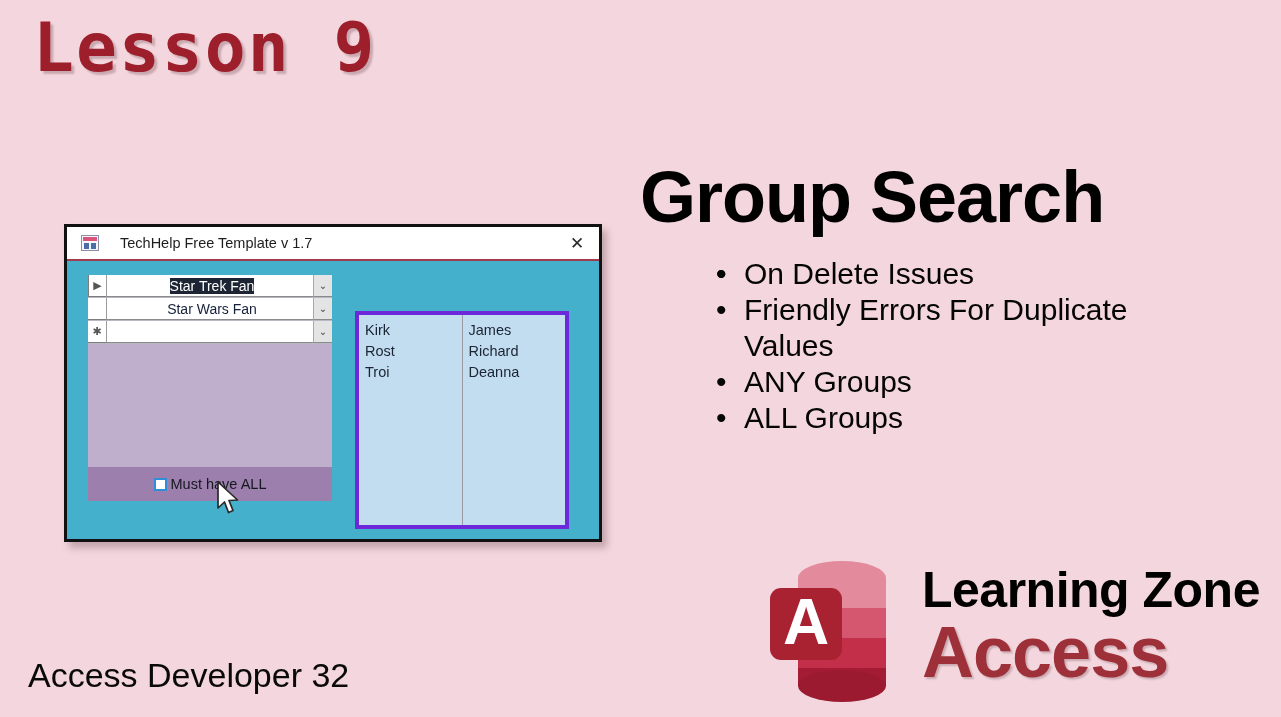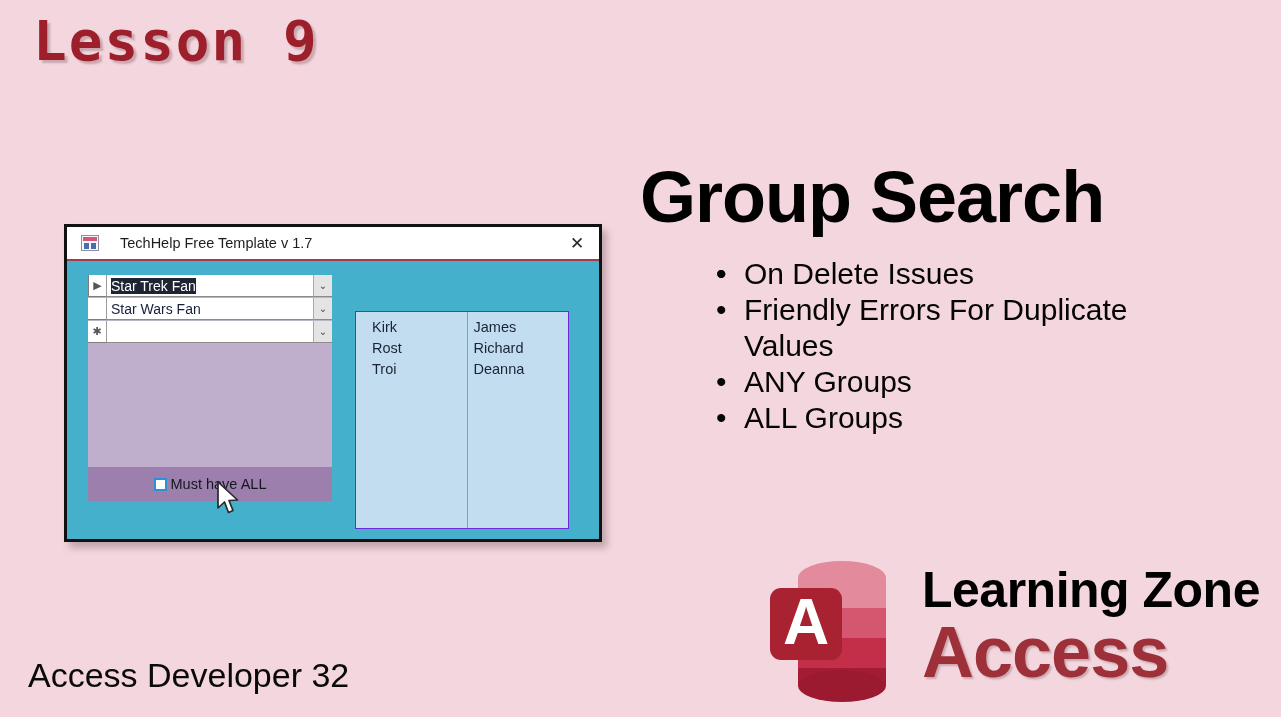--- a/index.html
+++ b/index.html
@@ -15,21 +15,21 @@
     position: relative;
   }
 
   
   #lesson-title {
     position: absolute;
     left: 33px;
     top: 8px;
     font-family: "DejaVu Sans Mono", "Liberation Mono", monospace;
     font-weight: bold;
-    font-size: 56px;
+    font-size: 68px;
     letter-spacing: 2px;
     color: #9d1f2c;
     text-shadow: 3px 3px 2px rgba(150,110,120,0.45);
     white-space: pre;
   }
 
   
   #access-window {
     position: absolute;
     left: 64px;
@@ -145,20 +145,21 @@
     background: #ffffff;
     border-bottom: 1px solid #8b8b8b;
     box-sizing: border-box;
     display: flex;
     align-items: center;
     padding-left: 4px;
     font-size: 14px;
     color: #16203a;
     overflow: hidden;
     white-space: nowrap;
+    justify-content: center;
   }
   .combo-field .selected-text {
     background: #1d2433;
     color: #ffffff;
   }
   .combo-arrow {
     width: 19px;
     background: #e4e4e4;
     border-left: 1px solid #a9a9a9;
     border-bottom: 1px solid #8b8b8b;
@@ -199,24 +200,23 @@
   }
 
   
   #names-listbox {
     position: absolute;
     left: 288px;
     top: 50px;
     width: 214px;
     height: 218px;
     background: #c2dcf0;
-    border: 1px solid #6d28d9;
-    box-sizing: border-box;
-    display: flex;
-    padding-left: 10px;
+    border: 4px solid #6d28d9;
+    box-sizing: border-box;
+    display: flex;
   }
   .listbox-column {
     flex: 1;
     padding: 5px 0 0 6px;
     box-sizing: border-box;
   }
   .listbox-column + .listbox-column {
     border-left: 1px solid #9a9aa6;
   }
   .listbox-cell {

